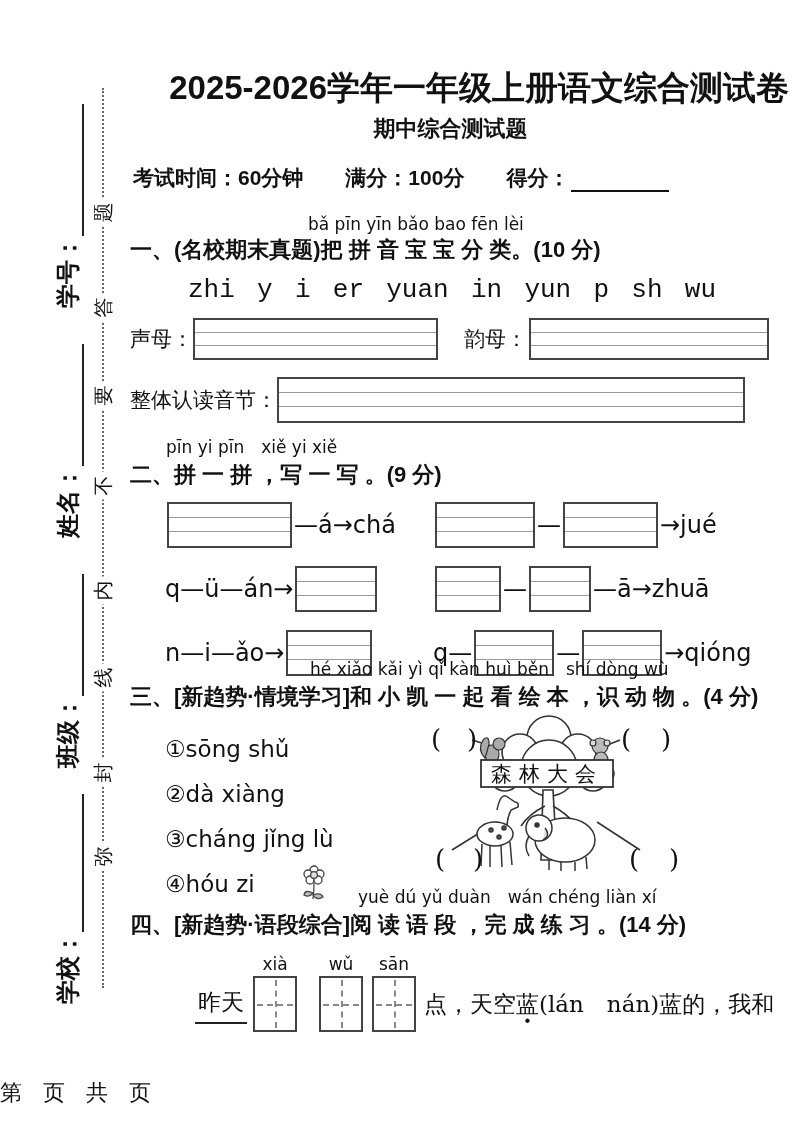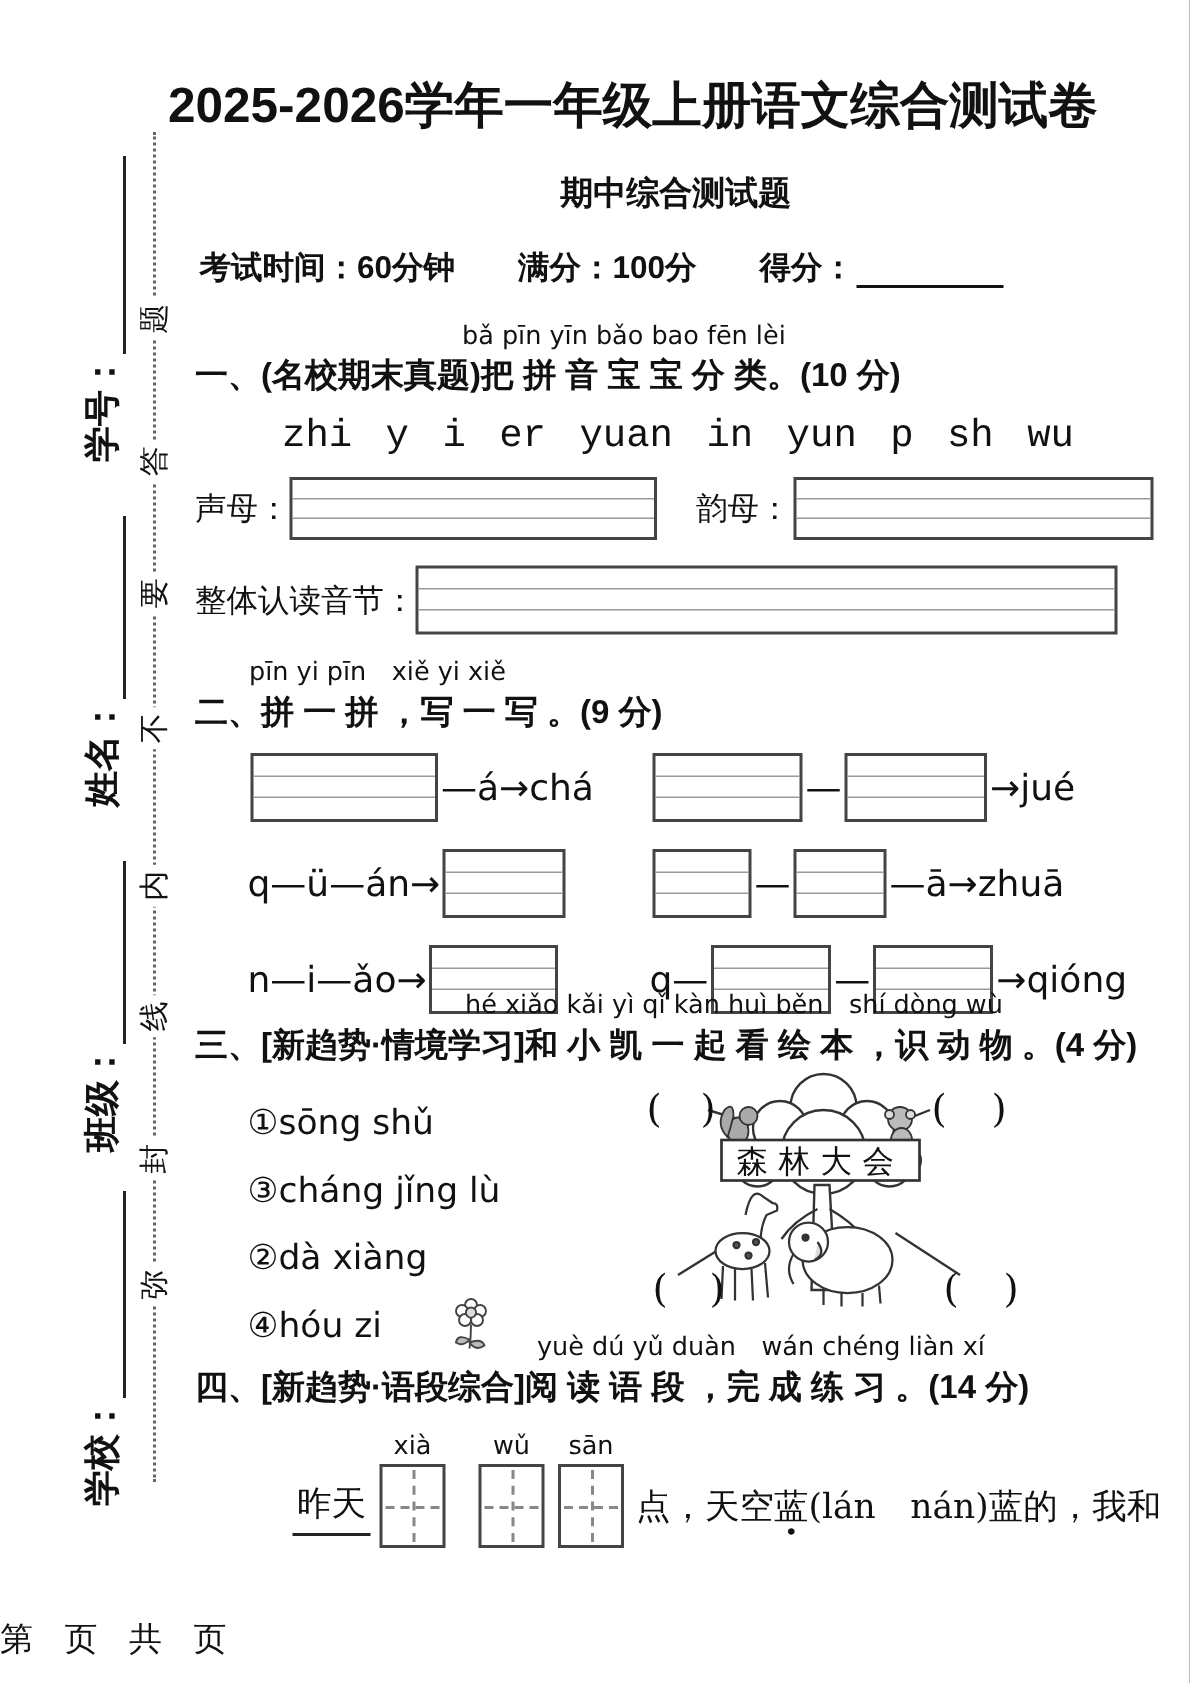--- a/index.html
+++ b/index.html
@@ -14,21 +14,21 @@
   .seal-field .blank{display:inline-block;height:30px;border-bottom:2.5px solid #222;}
   .seal-field:nth-child(1){margin-left:6px;}  .seal-field:nth-child(1) .blank{width:138px;}
   .seal-field:nth-child(2){margin-left:26px;} .seal-field:nth-child(2) .blank{width:122px;}
   .seal-field:nth-child(3){margin-left:36px;} .seal-field:nth-child(3) .blank{width:122px;}
   .seal-field:nth-child(4){margin-left:36px;} .seal-field:nth-child(4) .blank{width:132px;}
   .seal-dotted{position:absolute;left:102px;top:88px;height:900px;width:0;border-left:2px dotted #666;}
   .seal-char{position:absolute;left:89px;width:28px;text-align:center;background:#fff;
              transform:rotate(-90deg);font-size:20px;font-family:"DejaVu Serif",serif;padding:3px 0;z-index:2;}
 
   
-  .title{position:absolute;left:112px;right:4px;top:48px;text-align:left;
+  .title{position:absolute;left:112px;right:4px;top:66px;text-align:right;
          font-size:33px;font-weight:bold;white-space:nowrap;}
   .subtitle{position:absolute;left:112px;right:4px;top:114px;text-align:center;
             font-size:22px;font-weight:bold;}
   .info{position:absolute;left:133px;top:164px;display:flex;align-items:flex-end;
         font-size:21px;font-weight:bold;}
   .info .seg{margin-right:42px;white-space:nowrap;}
   .info .score-line{display:inline-block;width:98px;height:26px;border-bottom:2.5px solid #111;margin-left:2px;}
 
   
   .q{position:absolute;left:130px;width:660px;}
@@ -203,24 +203,24 @@
   </div>
 
   <div class="q" id="q3" style="top:658px;height:232px">
     <div class="pyover">hé xiǎo kǎi yì qǐ kàn huì běn　shí dòng wù</div>
     <div class="qtitle">三、[新趋势·情境学习]和 小 凯 一 起 看 绘 本 ，识 动 物 。(4 分)</div>
     <div class="q3items" id="q3Items">
         <div class="q3item">
           <span>①sōng shǔ</span>
         </div>
         <div class="q3item">
+          <span>②dà xiàng</span>
+        </div>
+        <div class="q3item">
           <span>③cháng jǐng lù</span>
-        </div>
-        <div class="q3item">
-          <span>②dà xiàng</span>
         </div>
         <div class="q3item">
           <span>④hóu zi</span>
     <svg width="26" height="38" viewBox="0 0 26 38">
       <g stroke="#444" stroke-width="1.3" fill="#fff">
         <circle cx="13" cy="5" r="4"></circle>
               <circle cx="7" cy="9" r="4"></circle>
               <circle cx="19" cy="9" r="4"></circle>
         <circle cx="9" cy="15" r="4"></circle>
               <circle cx="17" cy="15" r="4"></circle>

